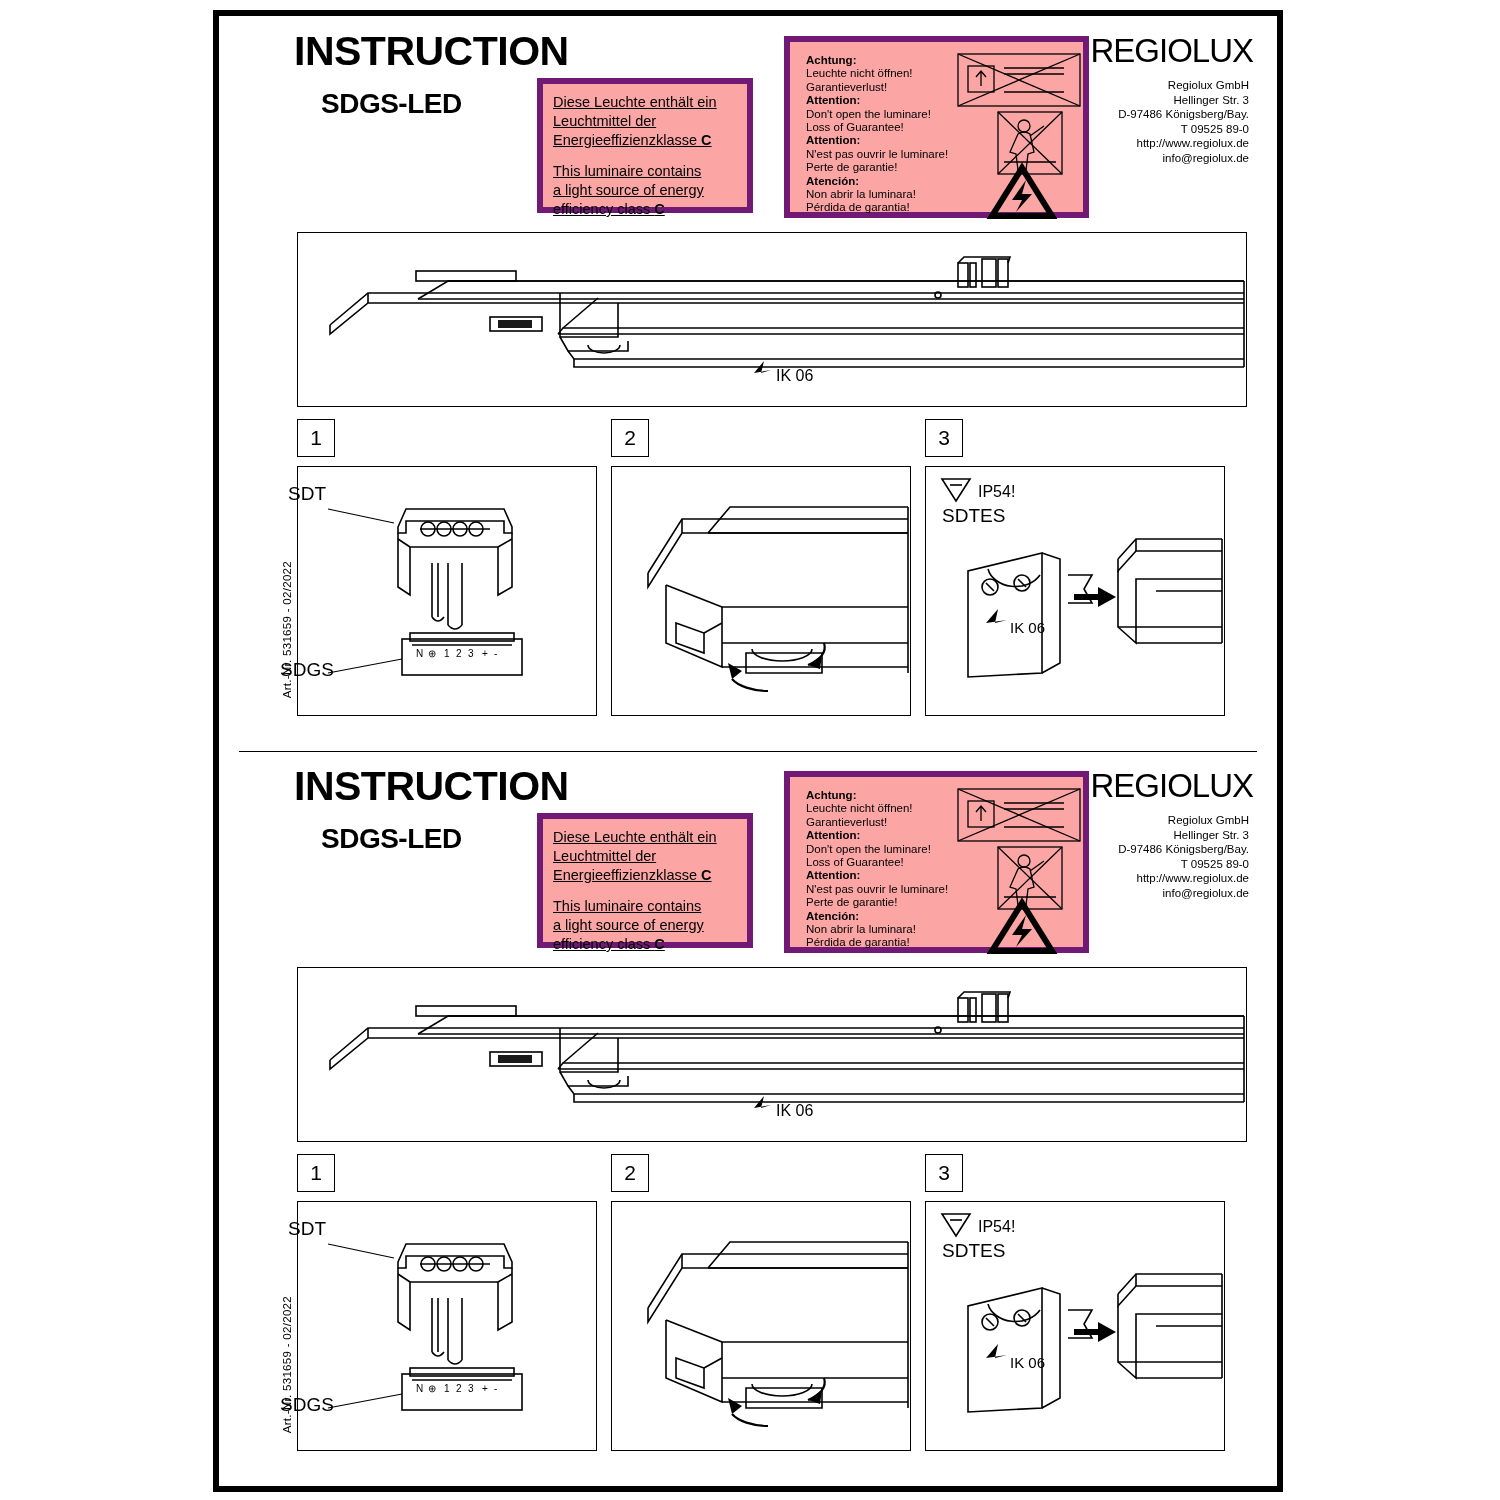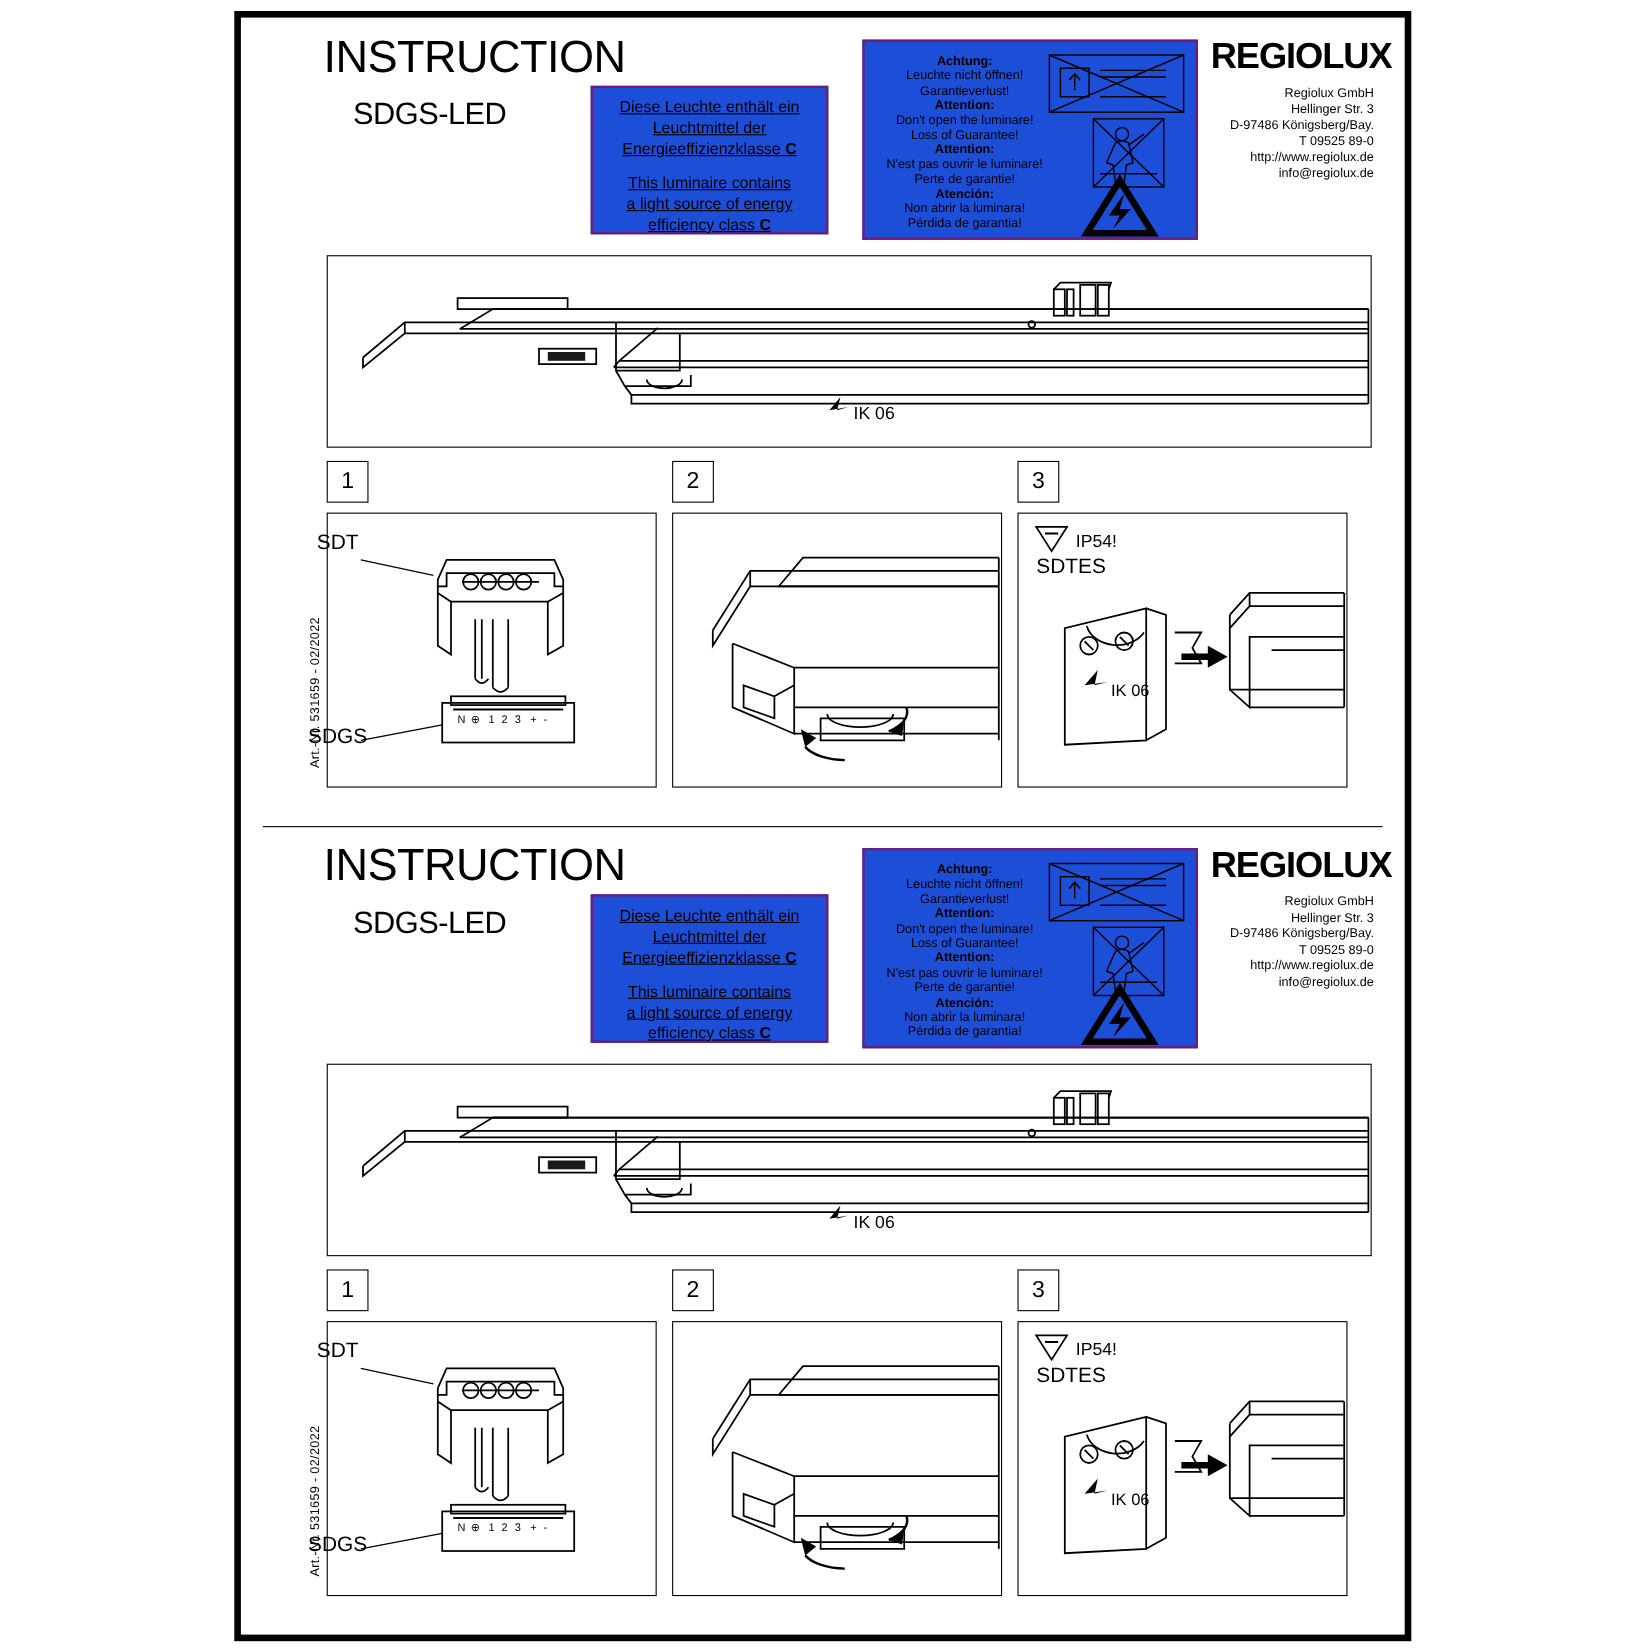--- a/index.html
+++ b/index.html
@@ -2,26 +2,26 @@
 <html><head>
 <meta charset="utf-8">
 <style>
   html,body{margin:0;padding:0;background:#ffffff;}
   body{width:1500px;height:1500px;font-family:"Liberation Sans",sans-serif;color:#000;}
   .page{position:relative;width:1500px;height:1500px;box-sizing:border-box;}
   .outer-frame{position:absolute;left:213px;top:10px;width:1070px;height:1482px;border:6px solid #000;box-sizing:border-box;background:#fff;}
   .sheet{position:relative;width:100%;height:50%;box-sizing:border-box;}
   .sheet.second{border-top:0;}
   .divider{position:absolute;left:20px;right:20px;top:50%;border-top:1px solid #000;}
-  .title{position:absolute;font-weight:normal;letter-spacing:-0.5px;}
+  .title{position:absolute;font-weight:bold;letter-spacing:-0.5px;}
   .t-main{font-size:41px;}
   .t-sub{font-size:28px;margin-left:24px;}
-  .brand{position:absolute;right:12px;font-weight:bold;font-size:33px;letter-spacing:-1px;}
+  .brand{position:absolute;right:24px;font-weight:normal;font-size:33px;letter-spacing:-1px;}
   .brandaddr{position:absolute;right:28px;text-align:right;font-size:11.5px;line-height:14.5px;}
-  .box{position:absolute;border:2px solid #701a75;box-sizing:border-box;background:#1d4ed8;text-align:center;}
+  .box{position:absolute;border:6px solid #701a75;box-sizing:border-box;background:#fca5a5;}
   .effbox{font-size:14.5px;line-height:19px;padding:9px 10px 8px 10px;text-decoration:underline;}
   .effbox b{font-weight:bold;}
   .warnbox{font-size:11.5px;line-height:13.4px;padding:6px 8px;}
   .warnbox b{font-weight:bold;}
   .warn-text{position:absolute;left:8px;top:6px;width:150px;}
   .pic-frame{position:absolute;border:1px solid #000;box-sizing:border-box;background:#fff;}
   .stepnum{position:absolute;border:1px solid #000;box-sizing:border-box;width:38px;height:38px;display:flex;align-items:center;justify-content:center;font-size:21px;background:#fff;}
   .label{position:absolute;font-size:19px;}
   .artnr{position:absolute;font-size:11.5px;writing-mode:vertical-rl;transform:rotate(180deg);letter-spacing:.3px;}
   svg{display:block;}

